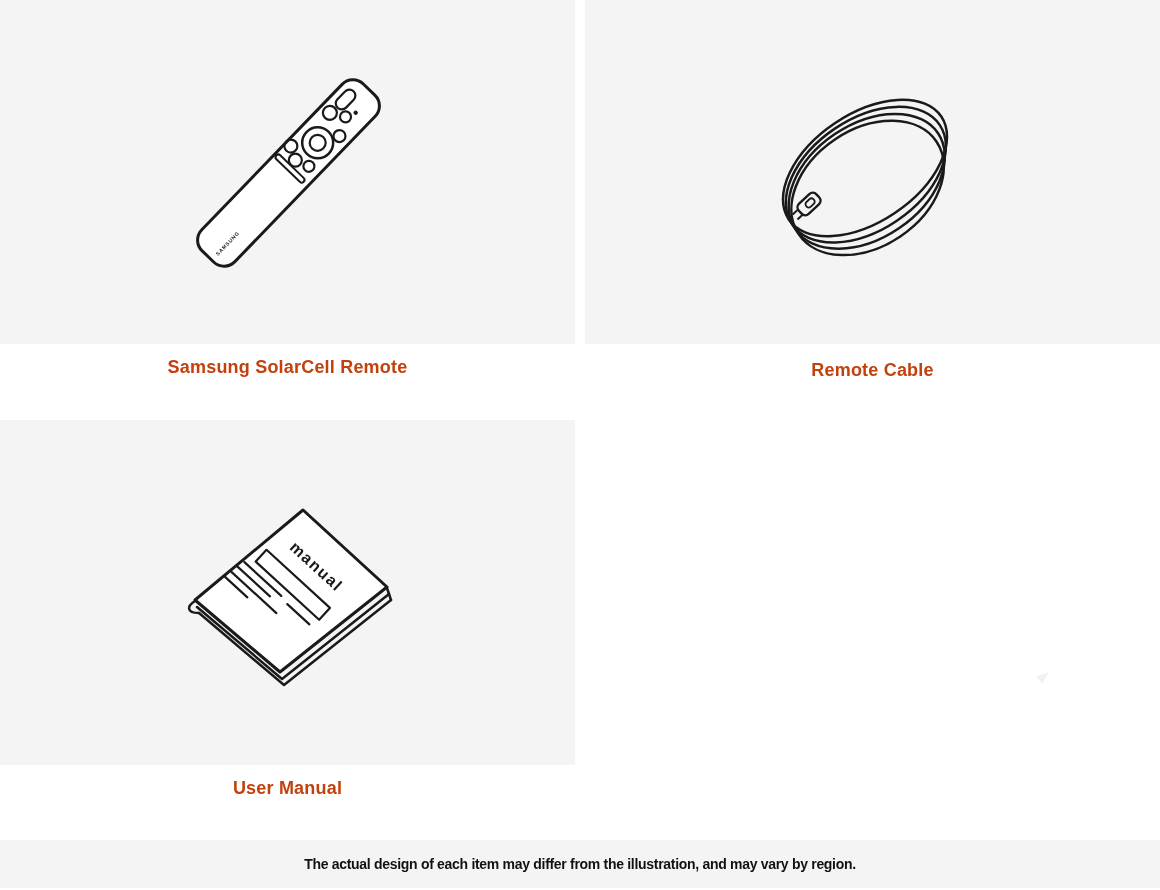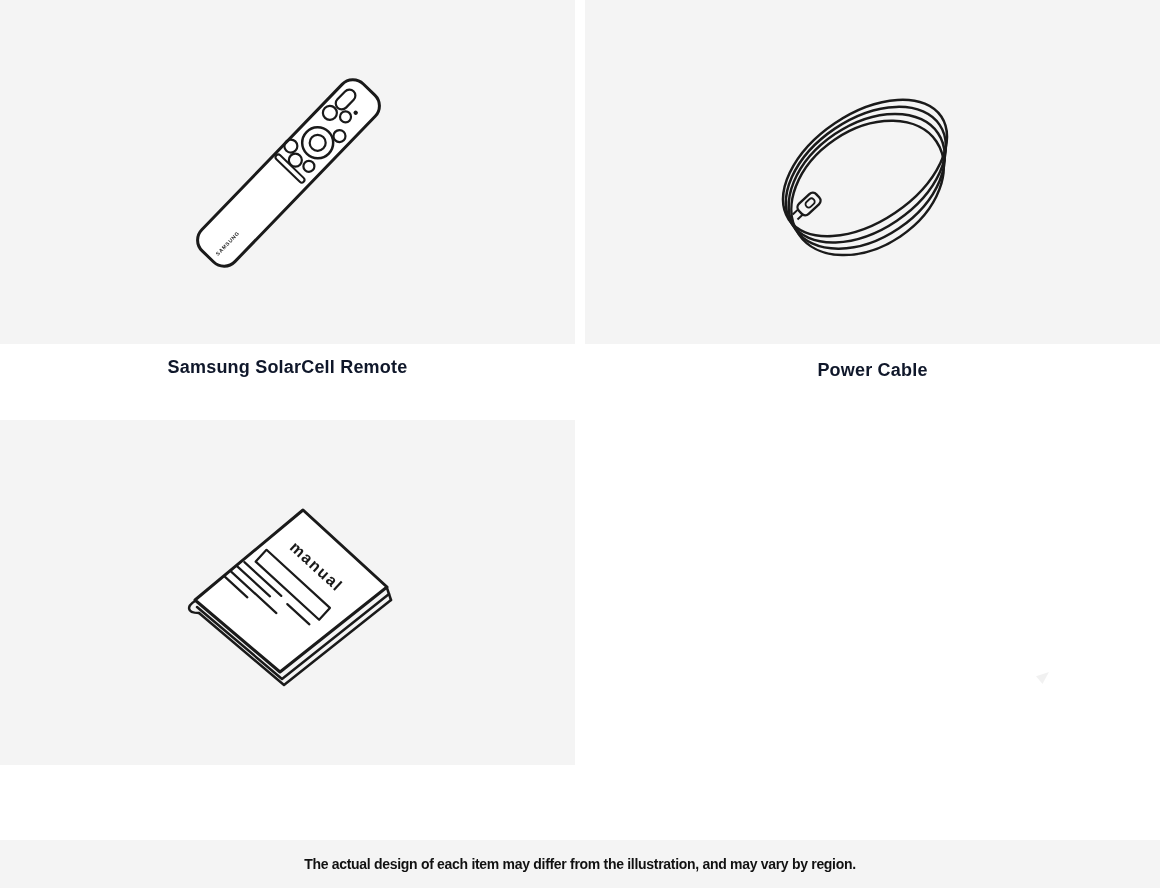--- a/index.html
+++ b/index.html
@@ -7,21 +7,21 @@
               font-family:"Liberation Sans", sans-serif; }
   .stage { position:relative; width:1160px; height:890px; background:#ffffff; }
 
   .panel { position:absolute; background:#f4f4f4; }
   .panel-remote { left:0;   top:0;    width:575px; height:344px; }
   .panel-cable  { left:585px; top:0;  width:575px; height:344px; }
   .panel-manual { left:0;   top:420px; width:575px; height:345px; }
   .panel svg { display:block; width:100%; height:100%; }
 
   .caption { position:absolute; width:575px; text-align:center;
-             font-size:18px; font-weight:700; color:#0f172a; letter-spacing:.2px; }
+             font-size:18px; font-weight:700; color:#c2410c; letter-spacing:.2px; }
   .cap-remote { left:0;    top:357px; }
   .cap-cable  { left:585px; top:360px; }
   .cap-manual { left:0;    top:778px; }
 
   .footer { position:absolute; left:0; top:840px; width:1160px; height:48px;
             background:#f4f4f4; display:flex; align-items:center; justify-content:center; }
   .footer-note { font-size:14px; font-weight:700; color:#111111; letter-spacing:-0.3px; }
 
   .artifact { position:absolute; left:1036px; top:672px; width:13px; height:12px;
               background:rgba(0,0,0,0.055);
@@ -83,21 +83,22 @@
           <path d="M-11,94 L50,94"></path>
           <path d="M-13,102 L18,102"></path>
           <path d="M52,80 L82,80"></path>
           <text x="48" y="38" text-anchor="middle" font-size="16" font-weight="bold" letter-spacing="1.5" fill="#1a1a1a" stroke="none">manual</text>
         </g>
       </g>
     </svg>
   </div>
 
   <div class="caption cap-remote">Samsung SolarCell Remote</div>
-  <div class="caption cap-cable">Power Cable</div>
+  <div class="caption cap-cable">Remote Cable</div>
+  <div class="caption cap-manual">User Manual</div>
 
   <div class="footer">
     <span class="footer-note">The actual design of each item may differ from the illustration, and may vary by region.</span>
   </div>
 
   <div class="artifact"></div>
 
 </div>
 
 </body></html>

